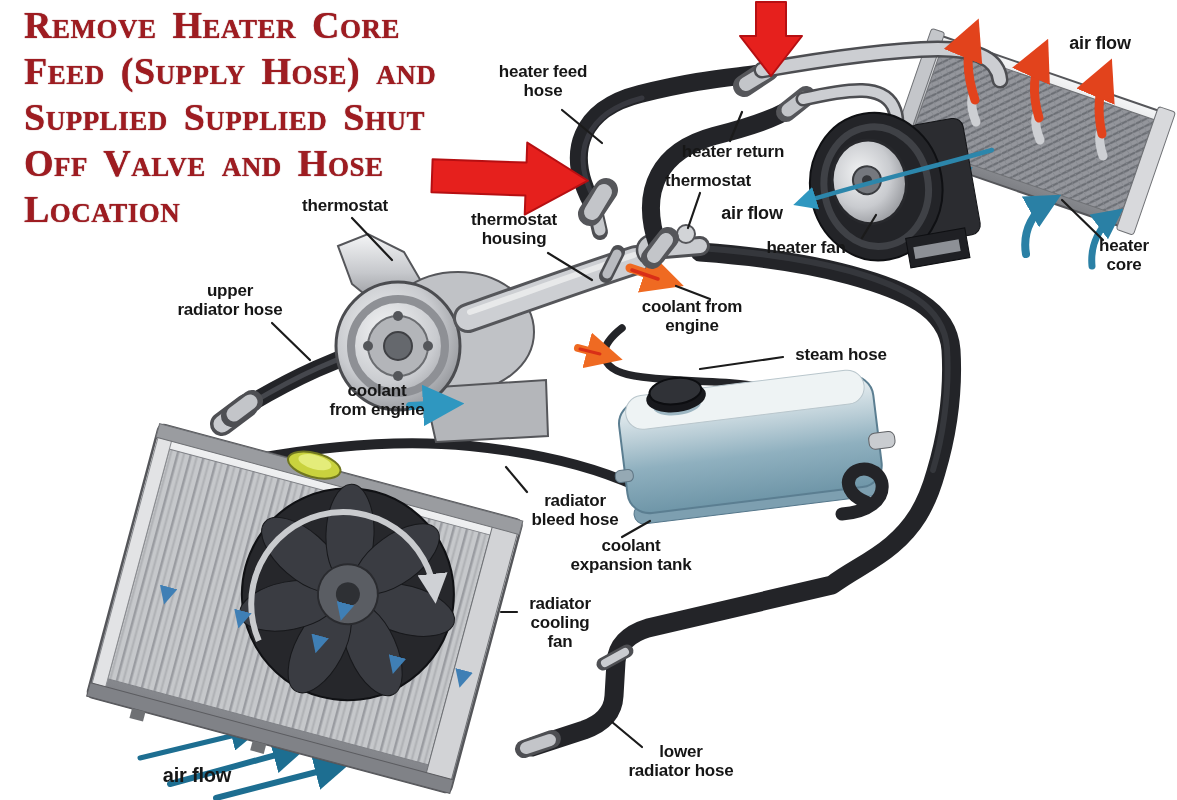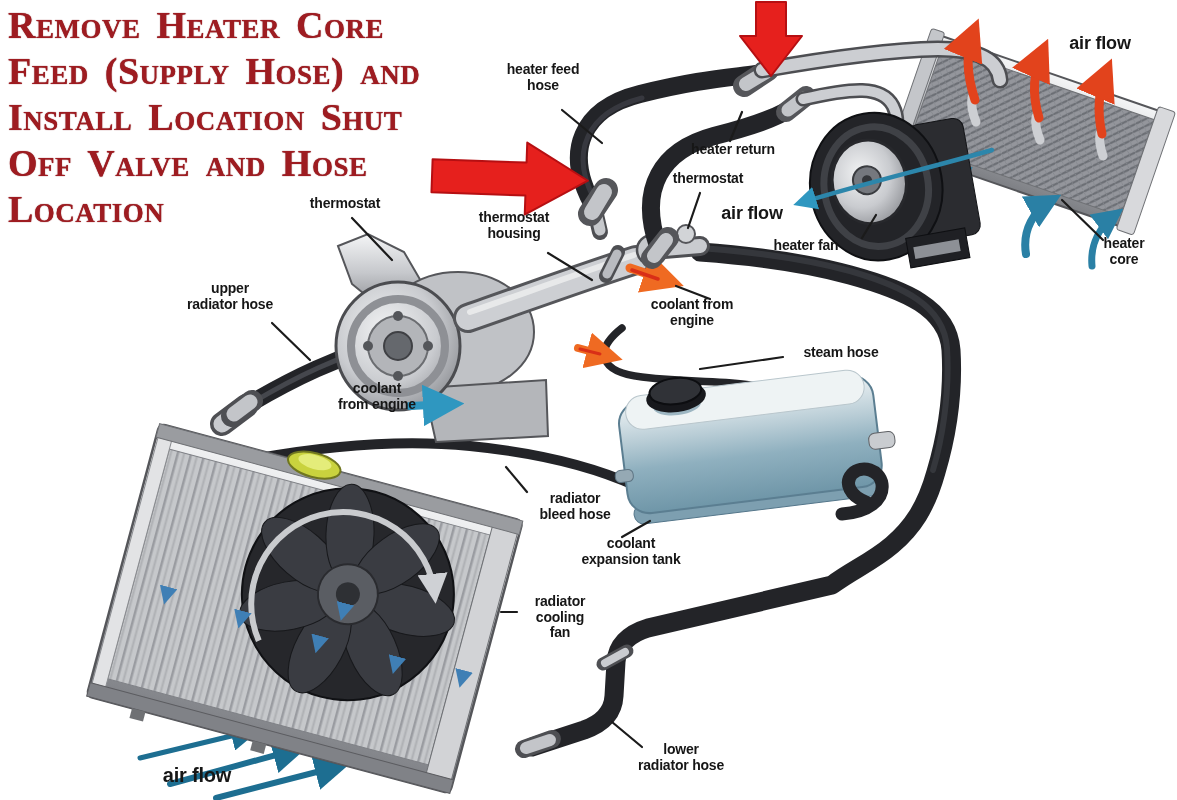--- a/index.html
+++ b/index.html
@@ -3,23 +3,23 @@
 <meta charset="utf-8">
 <style>
   html,body{margin:0;padding:0;background:#e9e9e9;}
   .stage{position:relative;width:1177px;height:800px;background:#ffffff;overflow:hidden;
          outline:1px solid #c9c9c9;font-family:"Liberation Sans",sans-serif;}
   .stage svg{position:absolute;left:0;top:0;}
   .title{position:absolute;left:8px;top:2px;z-index:5;
          font-family:"Liberation Serif",serif;font-weight:bold;font-variant:small-caps;
          font-size:38px;line-height:46px;color:#9e1c21;letter-spacing:.5px;word-spacing:6px;
          text-shadow:0 0 1px #7d1216;}
-  .title span{display:block;}
+  .title span{display:block;margin-left:16px;}
   .lbl{position:absolute;z-index:6;transform:translateX(-50%);text-align:center;
-       font-weight:bold;font-size:14px;line-height:1.12;color:#161616;
+       font-weight:bold;font-size:17px;line-height:1.12;color:#161616;
        white-space:pre-line;letter-spacing:-.2px;}
   .lbl.big{font-size:20px;}
   .lbl.med{font-size:18px;}
 </style>
 </head>
 <body>
 
 <div class="stage">
 
 <svg width="1177" height="800" viewBox="0 0 1177 800">
@@ -268,21 +268,21 @@
     <line x1="517" y1="612" x2="501" y2="612"></line>
     <line x1="642" y1="747" x2="612" y2="722"></line>
     <line x1="1103" y1="240" x2="1062" y2="200"></line>
     <line x1="862" y1="238" x2="876" y2="215"></line>
   </g>
 </svg>
 
 <div class="title">
   <span>Remove Heater Core</span>
   <span>Feed (Supply Hose) and</span>
-  <span>Install Location Shut</span>
+  <span>Supplied Supplied Shut</span>
   <span>Off Valve and Hose</span>
   <span>Location</span>
 </div>
 
 <div class="lbl" style="left:543px;top:62px">heater feed
 hose</div>
 <div class="lbl" style="left:733px;top:142px">heater return</div>
 <div class="lbl" style="left:708px;top:171px">thermostat</div>
 <div class="lbl med" style="left:752px;top:203px">air flow</div>
 <div class="lbl" style="left:806px;top:238px">heater fan</div>

